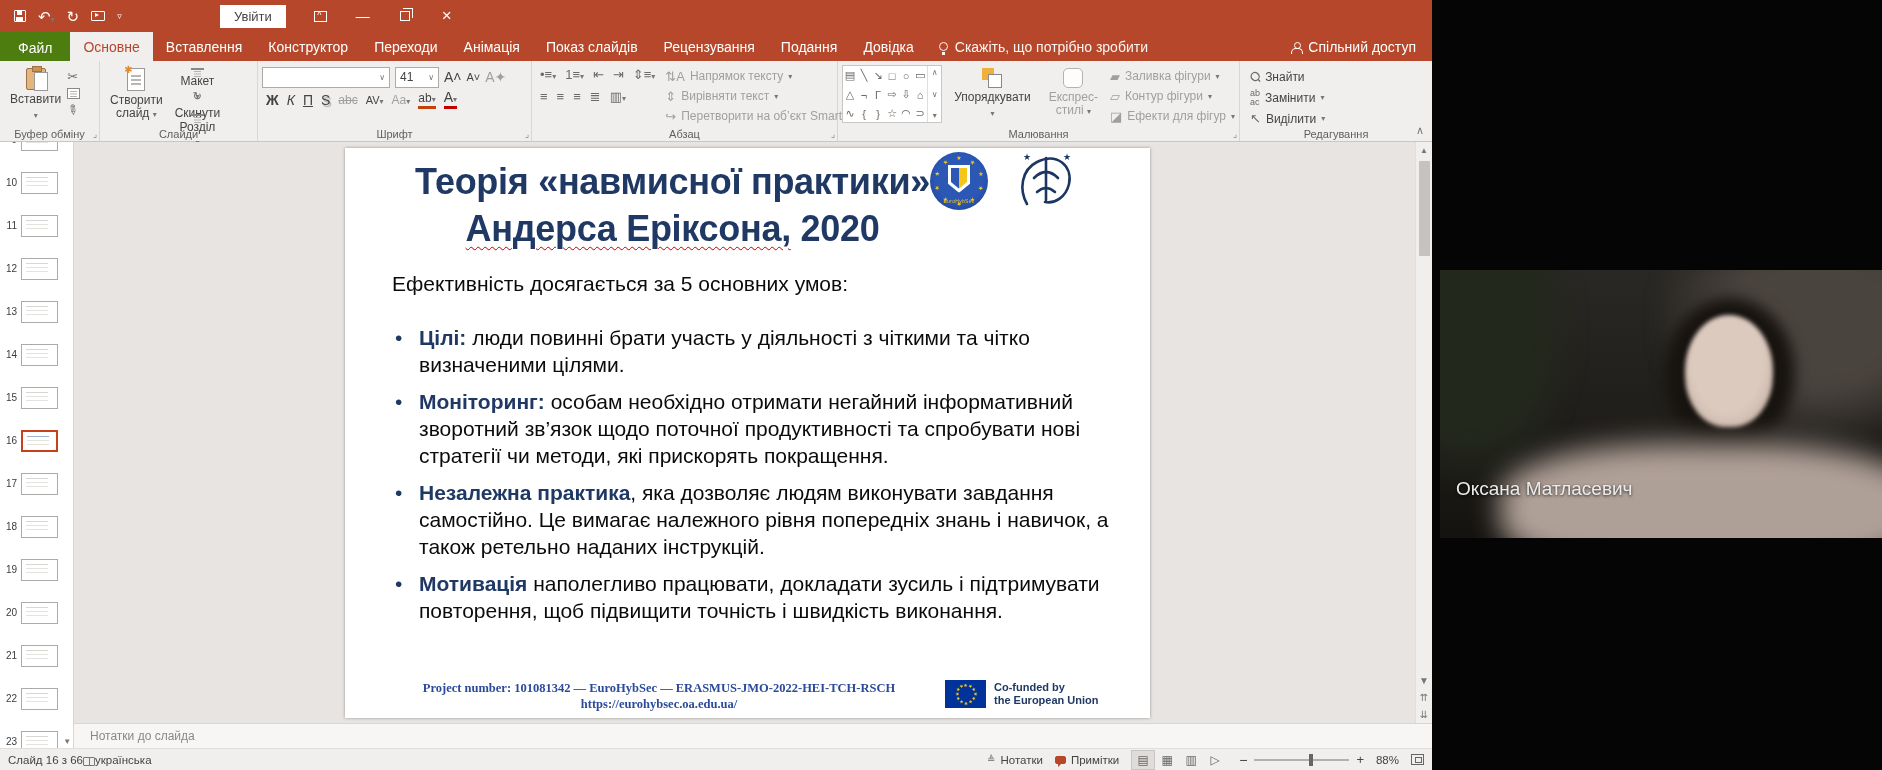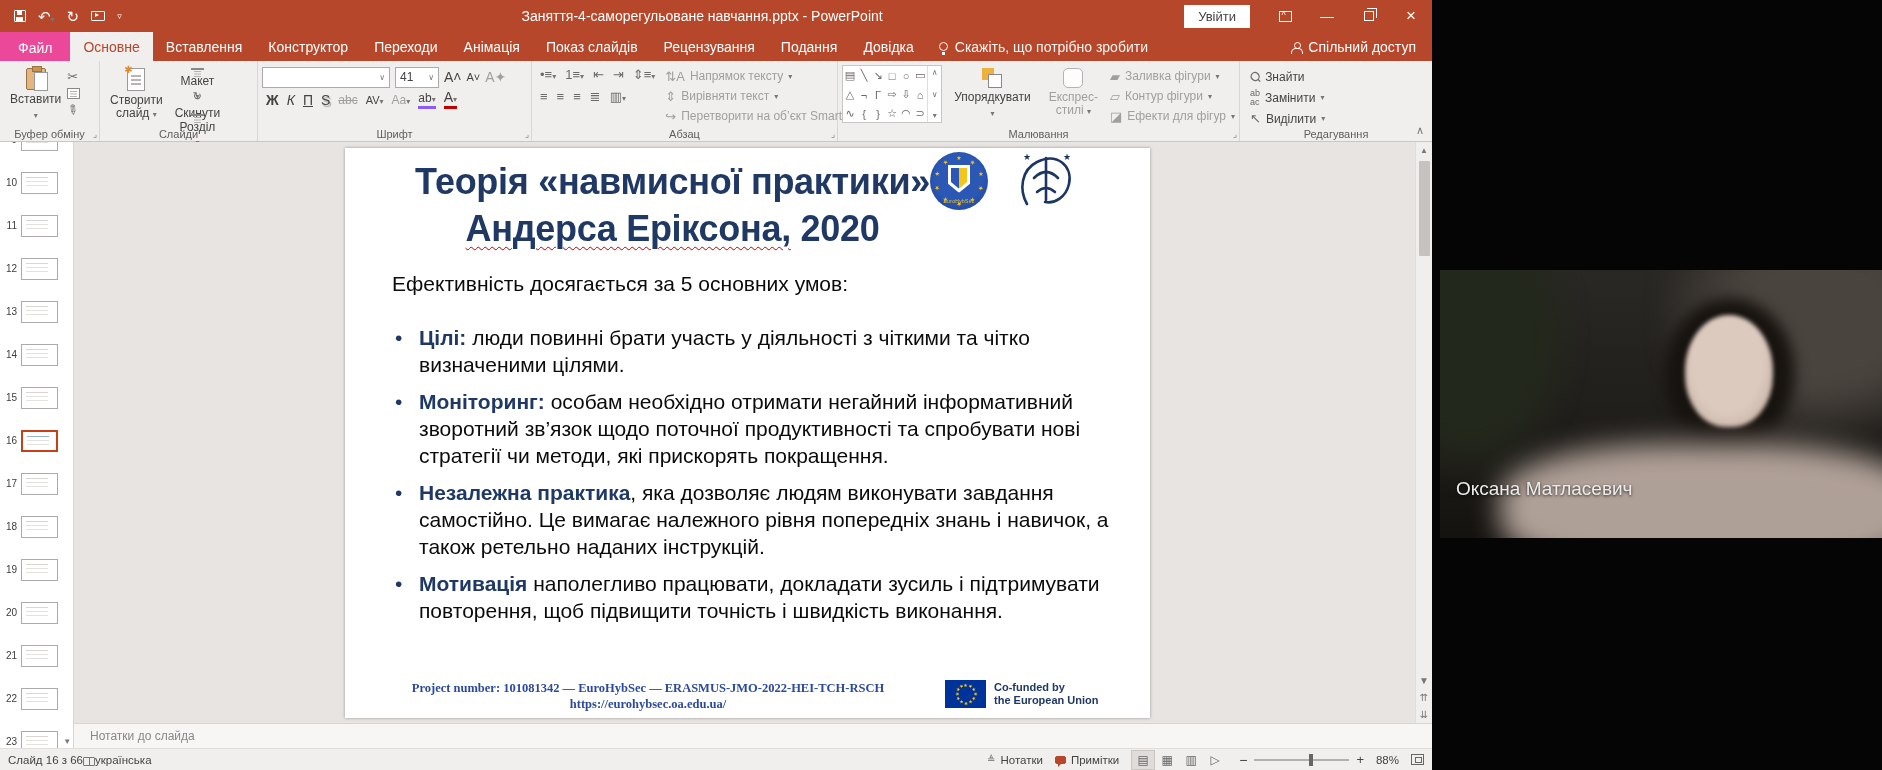--- a/index.html
+++ b/index.html
@@ -31,21 +31,21 @@
   .ic-ribbonopt { width:13px; height:11px; border:1.5px solid #fff; position:relative; }
   .ic-ribbonopt::after { content:"^"; position:absolute; left:2px; top:-2px; font-size:9px; color:#fff; }
   .ic-restore { width:10px; height:10px; border:1.5px solid #fff; position:relative; }
   .ic-restore::after { content:""; position:absolute; left:2px; top:-4px; width:9px; height:9px;
                        border:1.5px solid #fff; border-left:none; border-bottom:none; }
 
   
   .tabsrow { height:29px; background:#B7472A; display:flex; align-items:stretch;
              color:#fff; font-size:14px; flex:0 0 auto; }
   .tab { padding:0 13px; display:flex; align-items:center; cursor:default; white-space:nowrap; }
-  .tab.file { background:#ec4899; padding:16px 18px; }
+  .tab.file { background:#4d7c0f; padding:16px 18px; }
   .tab.active { background:#F1EFED; color:#B7472A; }
   .tellme { display:flex; align-items:center; gap:7px; padding:0 12px; color:#fff; opacity:.95; white-space:nowrap; }
   .bulb { width:9px; height:9px; border:1.5px solid #fff; border-radius:50%; position:relative; }
   .bulb::after { content:""; position:absolute; left:2px; top:9px; width:3px; height:3px; background:#fff; }
   .share { margin-left:auto; display:flex; align-items:center; gap:7px; padding:0 16px; white-space:nowrap; }
   .person { width:10px; height:10px; position:relative; }
   .person::before { content:""; position:absolute; left:2.5px; top:0; width:5px; height:5px;
                     border:1.2px solid #fff; border-radius:50%; }
   .person::after { content:""; position:absolute; left:0; top:6px; width:10px; height:5px;
                    border:1.2px solid #fff; border-bottom:none; border-radius:5px 5px 0 0; }
@@ -149,21 +149,21 @@
                   clip-path:polygon(0 0,100% 0,100% 68%,50% 100%,0 68%); }
   .ehs-text { position:absolute; left:0; right:0; bottom:6px; text-align:center; color:#F5C518;
               font-size:5px; letter-spacing:.3px; }
   .logo-oa { position:absolute; left:668px; top:0; width:66px; height:68px; }
   .slide-intro { position:absolute; left:47px; top:124px; font-size:21px; color:#0b0b0b; }
   .bullets { position:absolute; left:47px; top:176px; right:38px; }
   .bullet { position:relative; padding-left:27px; margin-bottom:10px; font-size:21px;
             line-height:27px; color:#0b0b0b; }
   .bullet .dot::before { content:"•"; position:absolute; left:3px; top:0; color:#1F3864; }
   .bl-lead { font-weight:700; color:#1F3864; }
-  .slide-footer { position:absolute; left:18px; bottom:6px; width:570px; text-align:center;
+  .slide-footer { position:absolute; left:29px; bottom:6px; width:570px; text-align:center;
                   font-family:"Liberation Serif",serif; font-weight:700; color:#2B4A9B;
                   font-size:12.5px; line-height:16px; }
   .eublock { position:absolute; left:600px; bottom:10px; display:flex; align-items:center; gap:8px; }
   .euflag { width:41px; height:28px; background:#003399; position:relative; }
   .eu-caption { font-size:11px; font-weight:700; color:#1F3864; line-height:13px; }
 
   
   .notesbar { height:25px; background:#F7F6F5; border-top:1px solid #D8D5D2; display:flex;
               align-items:center; padding-left:16px; font-size:12px; color:#8a8886; flex:0 0 auto; }
 
@@ -212,21 +212,20 @@
   <div class="ppt">
 
     <div class="titlebar">
       <div class="qat">
         <span class="ic-floppy"></span>
         <span class="gicon">↶<span class="dd">▾</span></span>
         <span class="gicon">↻</span>
         <span class="ic-monitor"></span>
         <span class="gicon" style="font-size:9px;">▿</span>
       </div>
-      <div class="tb-title">Заняття-4-саморегульоване навчання.pptx - PowerPoint</div>
       <div class="tb-right">
         <button class="signin">Увійти</button>
         <span class="winbtn">
             <span class="ic-ribbonopt"></span>
           </span>
         <span class="winbtn">—</span>
         <span class="winbtn">
             <span class="ic-restore"></span>
           </span>
         <span class="winbtn" style="font-size:17px;">×</span>
@@ -313,21 +312,21 @@
           <span class="fb gray">A✦</span>
         </div>
         <div class="fbtns">
           <span class="fb" style="font-weight:bold;">Ж</span>
           <span class="fb" style="font-style:italic;">К</span>
           <span class="fb u">П</span>
           <span class="fb sh">S</span>
           <span class="fb st gray">abc</span>
           <span class="fb" style="font-size:11px;"><span>AV</span><span class="dd">▾</span></span>
           <span class="fb gray" style="font-size:12px;"><span>Aa</span><span class="dd">▾</span></span>
-          <span class="fb" style="font-size:12px; border-bottom:3px solid #8b5cf6; line-height:12px;">ab<span class="dd">▾</span></span>
+          <span class="fb" style="font-size:12px; border-bottom:3px solid #c2410c; line-height:12px;">ab<span class="dd">▾</span></span>
           <span class="fb colA"><span>A</span><span class="dd">▾</span></span>
         </div>
         <span class="glabel">Шрифт</span>
         <span class="launcher">⌟</span>
       </div>
 
       <div class="rgroup" style="width:306px; display:flex; gap:10px;">
         <div class="parleft">
           <div class="parrow">
             <span class="gi">•≡<span class="dd">▾</span></span>

